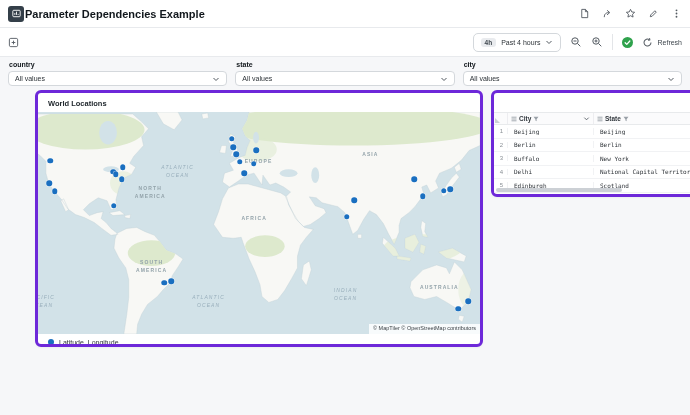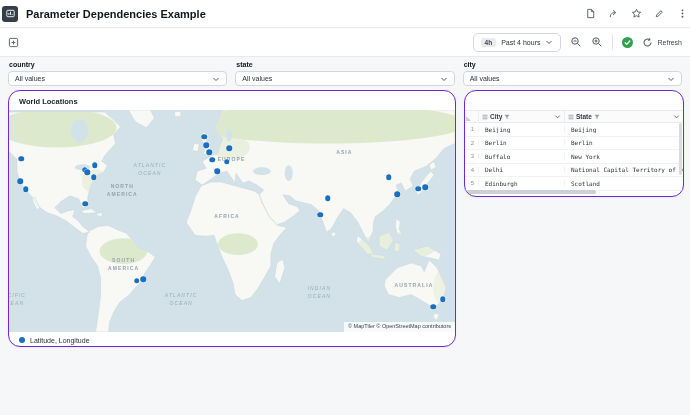--- a/index.html
+++ b/index.html
@@ -1,20 +1,20 @@
 <!DOCTYPE html>
 <html><head>
 <meta charset="utf-8">
 <style>
   html,body{margin:0;padding:0;width:690px;height:415px;overflow:hidden;
     font-family:"Liberation Sans",sans-serif;background:#f6f7f9;position:relative;}
   *{box-sizing:border-box;}
   
   .app-header{position:absolute;top:0;left:0;right:0;height:28px;background:#fff;
-    border-bottom:1px solid #e8eaed;display:flex;align-items:center;padding:0 2px;gap:8px;z-index:5;}
+    border-bottom:1px solid #e8eaed;display:flex;align-items:center;padding:0 8px;gap:1px;z-index:5;}
   .dash-icon{width:16px;height:16px;border-radius:3px;background:#343f49;display:flex;
     align-items:center;justify-content:center;flex:0 0 auto;}
   .app-title{font-size:11px;font-weight:700;color:#11171c;white-space:nowrap;}
   .header-actions{margin-left:auto;display:flex;gap:12px;align-items:center;}
   .icon-btn{background:none;border:none;padding:0;margin:0;display:flex;align-items:center;
     justify-content:center;cursor:pointer;color:#545b62;}
   
   .toolbar{position:absolute;top:28px;left:0;right:0;height:29px;background:#fff;
     border-bottom:1px solid #e8eaed;display:flex;align-items:center;padding:0 8px;z-index:5;}
   .toolbar-right{margin-left:auto;display:flex;align-items:center;gap:9px;}
@@ -26,22 +26,22 @@
   .status-dot{width:11px;height:11px;border-radius:50%;background:#2fa24c;display:flex;
     align-items:center;justify-content:center;}
   .refresh{display:flex;align-items:center;gap:4px;color:#3f474e;font-size:7px;cursor:pointer;}
   
   .filters{position:absolute;top:57px;left:0;right:0;height:31px;display:flex;gap:8px;padding:3px 8px 0;}
   .filter{flex:1;min-width:0;}
   .filter-label{font-size:7px;font-weight:700;color:#11171c;margin:1px 0 3px 1px;}
   .filter-select{height:15px;background:#fff;border:1px solid #d4d8dc;border-radius:4px;display:flex;
     align-items:center;justify-content:space-between;padding:0 6px;font-size:7px;color:#2c3237;cursor:pointer;}
   
-  .panel{position:absolute;background:#fff;border:1px solid #6d28d9;border-radius:12px;
-    box-shadow:0 1px 2px rgba(0,0,0,.04);overflow:hidden;}
+  .panel{position:absolute;background:#fff;border:3px solid #6d28d9;border-radius:6px;
+    box-shadow:0 1px 2px rgba(0,0,0,.04);overflow:hidden;margin-left:27px;}
   #map-panel{left:8px;top:90px;width:448px;height:257px;}
   #table-panel{left:464px;top:90px;width:220px;height:107px;}
   .panel-title{font-size:7.5px;font-weight:700;color:#1c2329;padding:6px 10px 4px;}
   
   .map-wrap{position:relative;width:100%;height:222px;overflow:hidden;background:#d2e2e8;}
   .map-wrap svg{position:absolute;left:0;top:0;width:100%;height:100%;}
   .map-label{position:absolute;transform:translate(-50%,-50%);font-size:5px;letter-spacing:1.1px;
     color:#93a3aa;white-space:pre-line;text-align:center;line-height:1.6;font-weight:600;pointer-events:none;}
   .map-label.ocean{color:#98aebb;font-style:italic;font-weight:400;}
   .map-dot{position:absolute;width:5.5px;height:5.5px;border-radius:50%;transform:translate(-50%,-50%);

